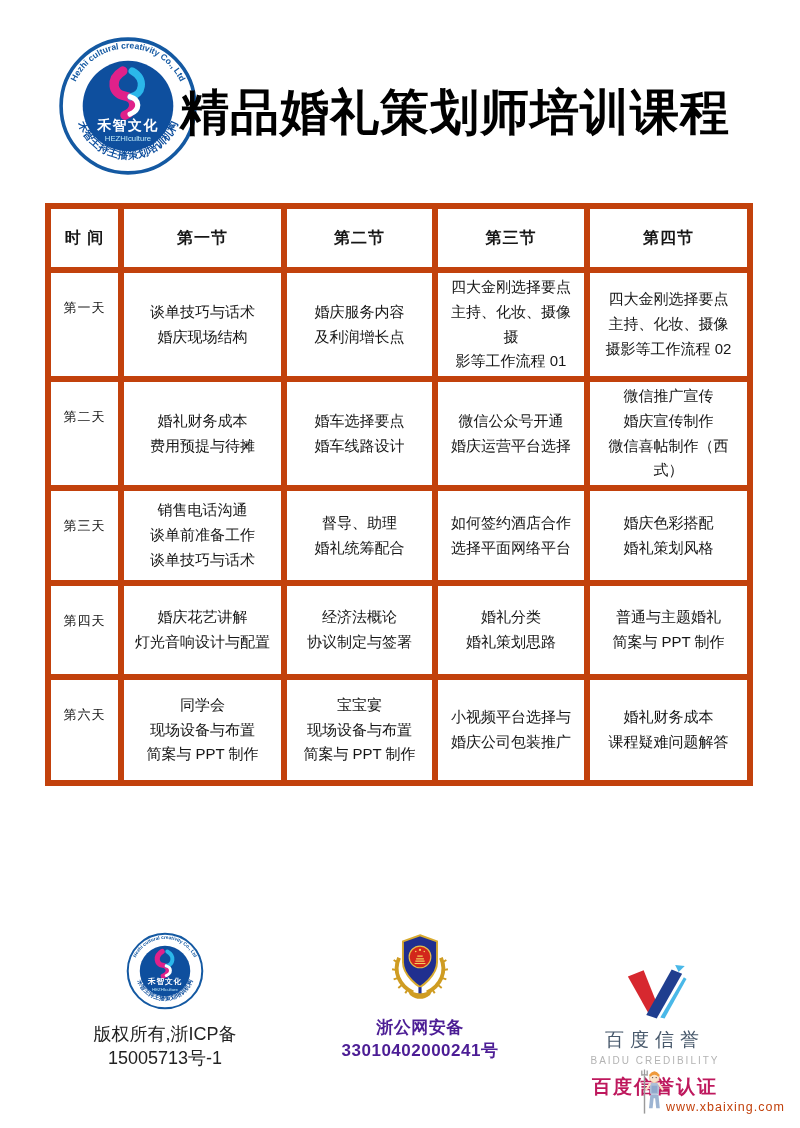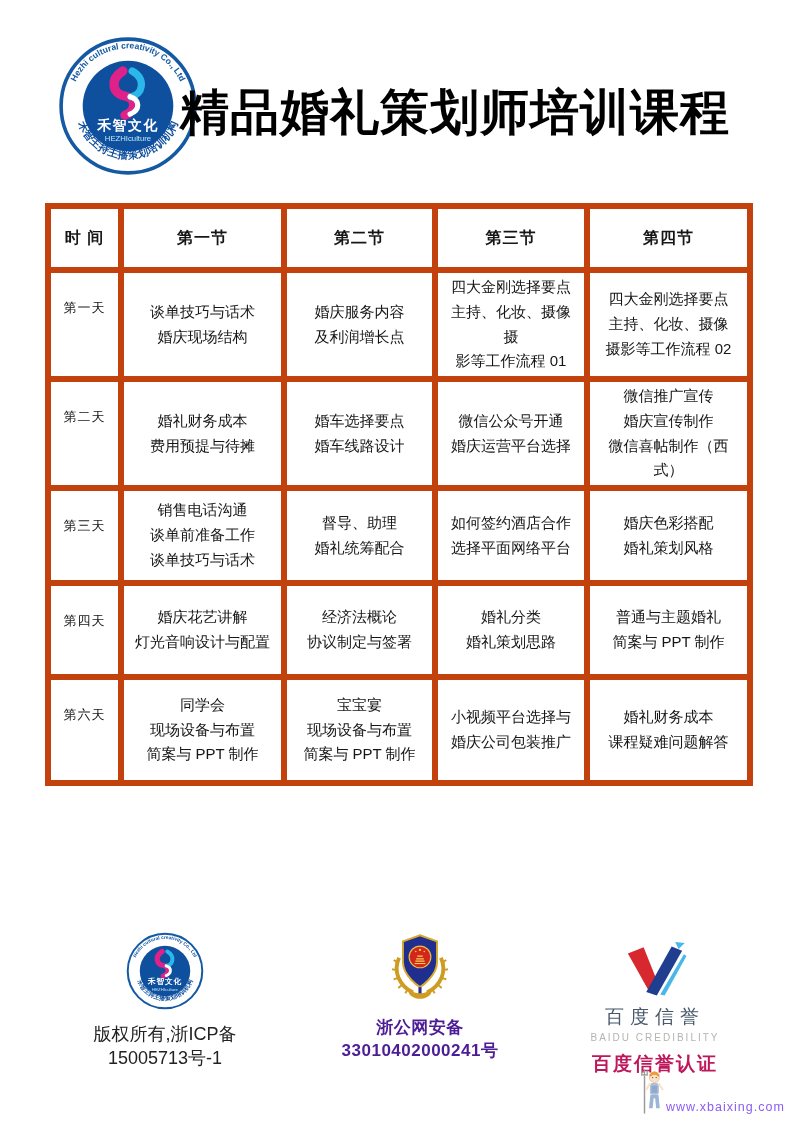--- a/index.html
+++ b/index.html
@@ -19,31 +19,31 @@
   #course-table tbody th.day-cell{font-size:13px;vertical-align:top;padding-top:26px;letter-spacing:1px;}
   #course-table tbody td{font-size:15px;line-height:1.65;vertical-align:middle;white-space:pre-line;}
 
   
   .footer-col{position:absolute;text-align:center;}
   #footer-left{left:60px;top:932px;width:210px;}
   #footer-left svg{width:78px;height:78px;}
   #copyright-text{margin-top:8px;font-size:18px;color:#222;}
   #footer-middle{left:310px;top:928px;width:220px;}
   #police-record-text{margin-top:6px;font-size:17px;font-weight:700;color:#4c1d95;letter-spacing:0.5px;}
-  #footer-right{left:575px;top:942px;width:160px;}
+  #footer-right{left:575px;top:965px;width:160px;}
   #baidu-title{font-size:19px;color:#47586b;letter-spacing:6px;margin-top:2px;}
   #baidu-subtitle{font-size:10px;color:#b3b3b3;letter-spacing:2px;margin-top:2px;}
   #baidu-cert{font-size:19px;font-weight:700;color:#be185d;letter-spacing:2px;margin-top:8px;}
 
   
   #watermark{position:absolute;right:8px;bottom:6px;width:152px;height:60px;}
   #wm-farmer{position:absolute;left:0;top:4px;}
   #wm-name{position:absolute;left:28px;top:0;font-size:32px;font-weight:700;letter-spacing:4px;
     font-family:"DejaVu Serif",serif;}
-  #wm-url{position:absolute;left:26px;top:38px;font-size:12.5px;color:#8b5cf6;letter-spacing:1px;}
+  #wm-url{position:absolute;left:26px;top:38px;font-size:12.5px;color:#c2410c;letter-spacing:1px;}
 </style>
 </head>
 <body>
 
 <div id="page">
 
   <div id="header-logo"><svg viewBox="0 0 136 136" width="100%" height="100%">
         <circle cx="68" cy="68" r="65" fill="#ffffff" stroke="#1459a2" stroke-width="3.5"></circle>
         <circle cx="68" cy="68" r="44" fill="#0e4f9e"></circle>
         <defs>

